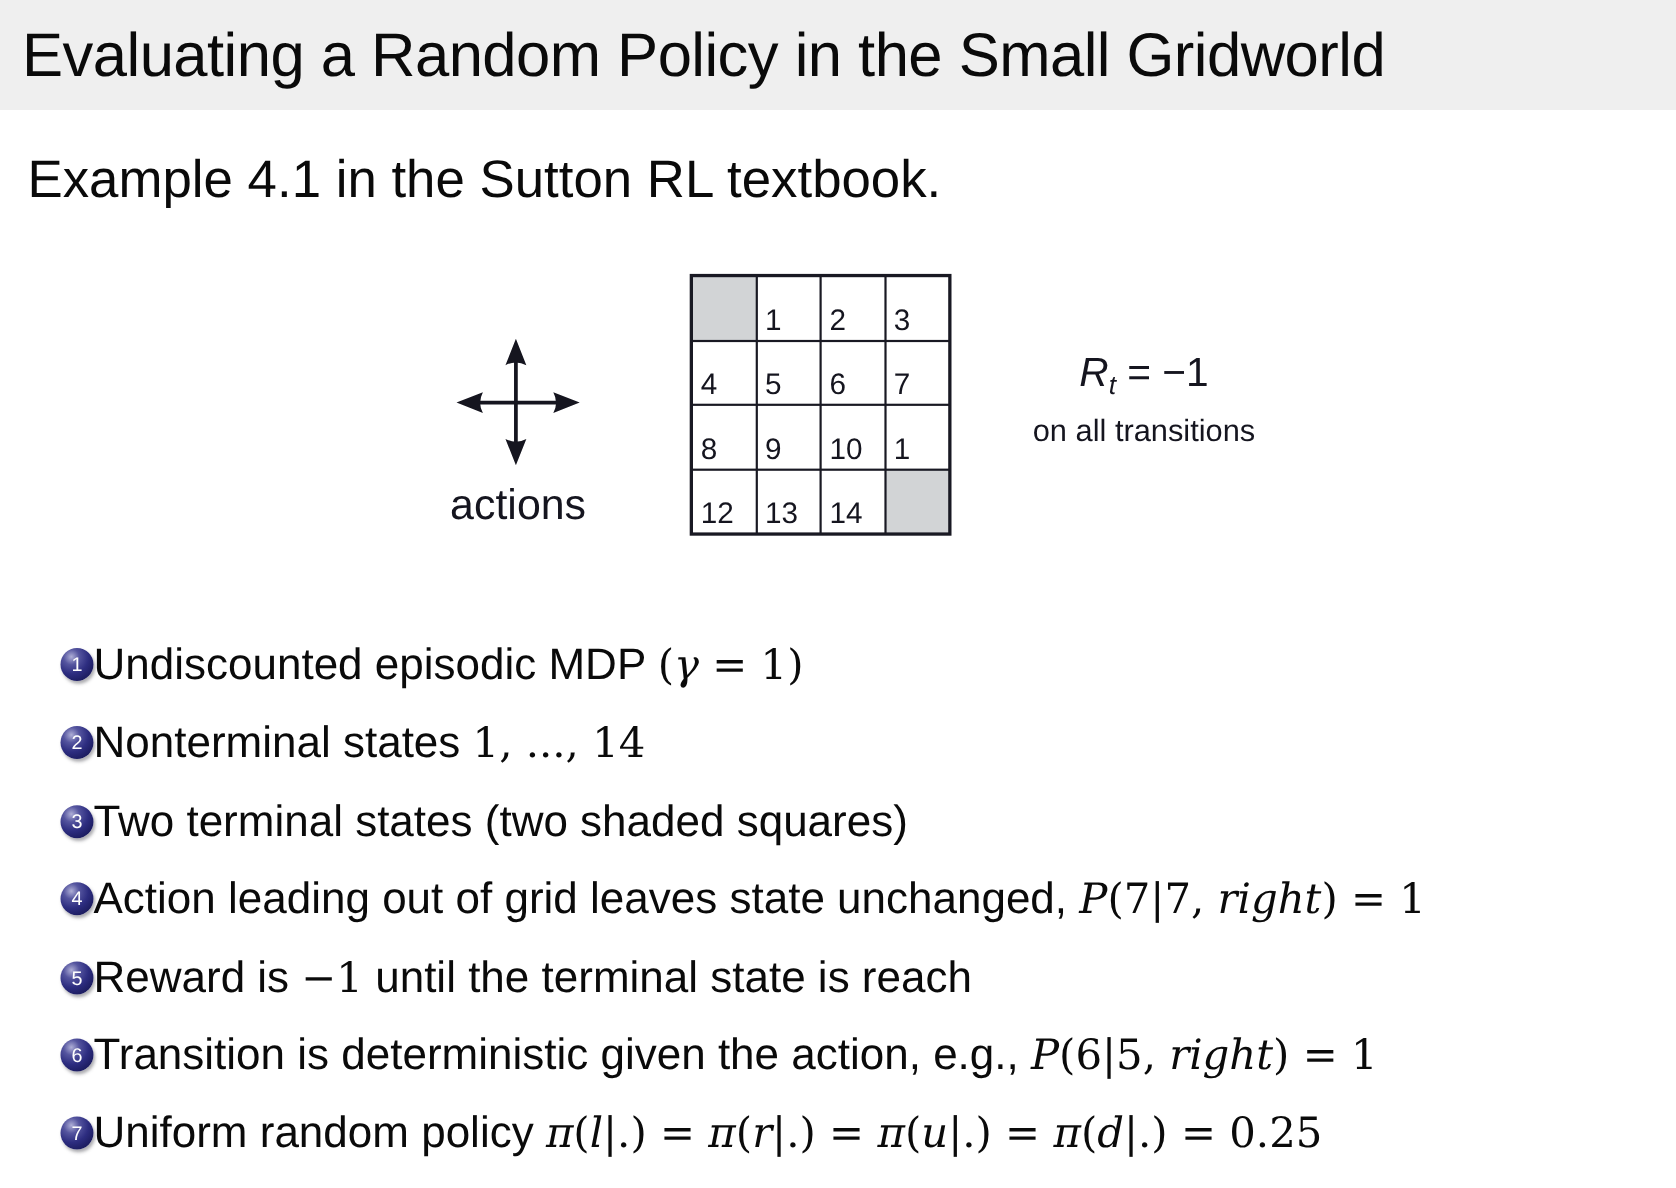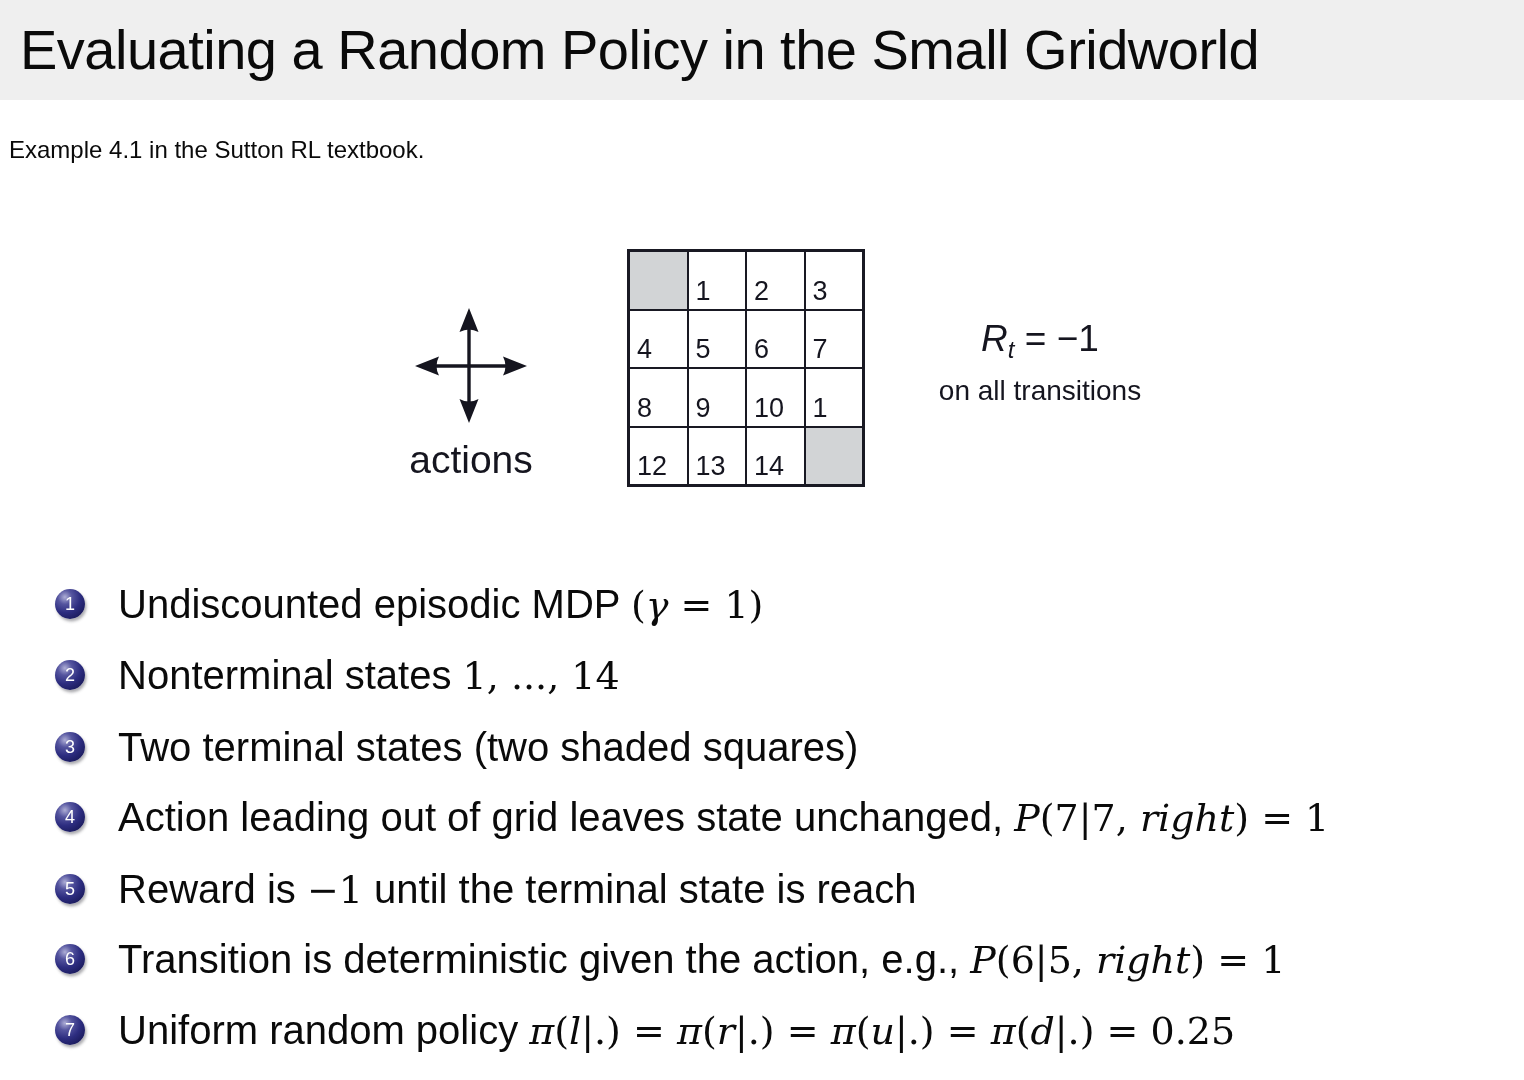--- a/index.html
+++ b/index.html
@@ -36,22 +36,22 @@
     left: 20px; top: 0;
     line-height: 100px;
     font-size: 56px;
     font-weight: 400;
     letter-spacing: -0.5px;
     white-space: nowrap;
     color: var(--text);
   }
   .subtitle {
     position: absolute;
-    left: 9px; top: 136px;
-    font-size: 24px;
+    left: 25px; top: 136px;
+    font-size: 48px;
     color: var(--text);
     white-space: nowrap;
   }
   
   .cross-svg {
     position: absolute;
     left: 408px; top: 303px;
     width: 125px; height: 125px;
     color: var(--figure-ink);
   }
@@ -138,21 +138,20 @@
     align-items: center;
     justify-content: center;
   }
   .ball-num {
     color: var(--ball-text);
     font-size: 18px;
     line-height: 1;
     font-family: "Liberation Sans", sans-serif;
   }
   .item-text {
-    margin-left: 33px;
     font-size: 40px;
     color: var(--text);
   }
   .seg-plain { font-family: "Liberation Sans", sans-serif; }
   .seg-math {
     font-family: "DejaVu Serif", serif;
     font-style: italic;
     font-size: 38px;
   }
   .seg-mathup {

